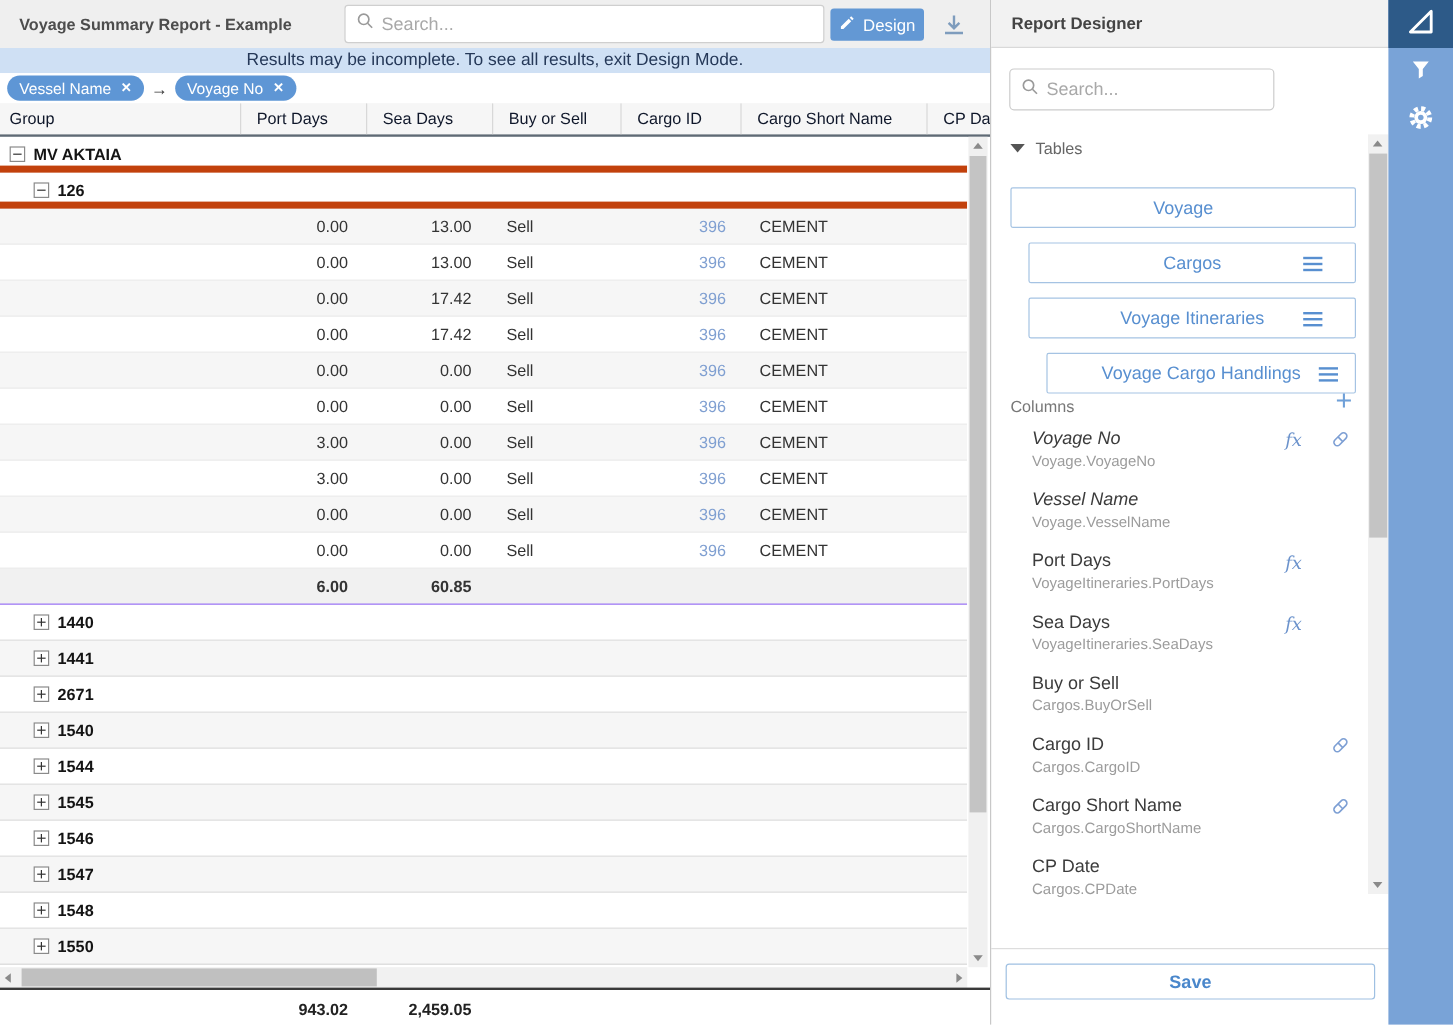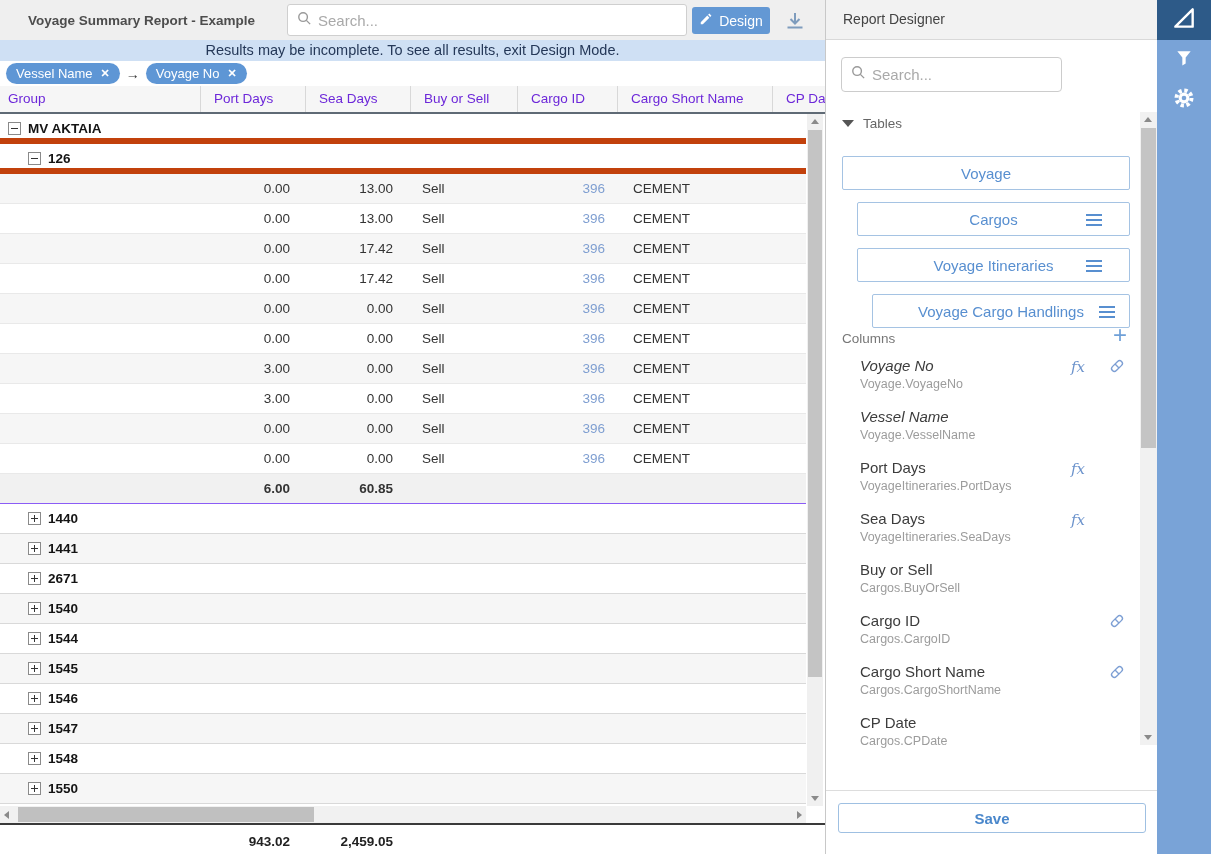--- a/index.html
+++ b/index.html
@@ -4,21 +4,21 @@
 <style>
   * { margin:0; padding:0; box-sizing:border-box; }
   html,body { width:1211px; height:854px; overflow:hidden; background:#fff;
     font-family:"Liberation Sans", sans-serif; }
   .app { position:relative; width:1211px; height:854px; }
 
   
   .left { position:absolute; left:0; top:0; width:825px; height:854px; background:#fff; }
 
   .topbar { position:absolute; left:0; top:0; width:825px; height:40px; background:#efefef; }
-  .title { position:absolute; left:16px; top:13px; font-size:13.5px; font-weight:bold; color:#4d4d4d;margin-left:12px; }
+  .title { position:absolute; left:16px; top:13px; font-size:13.5px; font-weight:bold; color:#4d4d4d; }
   .main-search { position:absolute; left:287px; top:4px; width:400px; height:32px; background:#fff;
     border:1px solid #cfcfcf; border-radius:3px; display:flex; align-items:center; padding:0 9px; gap:6px; }
   .main-search input, .d-search input { flex:1; border:0; outline:0; background:transparent;
     font-size:15px; color:#333; font-family:"Liberation Sans",sans-serif; min-width:0; }
   .main-search input::placeholder, .d-search input::placeholder { color:#a9a9a9; }
   .design-btn { position:absolute; left:692px; top:7px; width:78px; height:27px; background:#6398d4;
     border-radius:3px; color:#fff; font-size:14px; display:flex; align-items:center; justify-content:center;
     gap:6px; cursor:pointer; }
   .download-btn { position:absolute; left:780px; top:10px; width:30px; height:22px;
     display:flex; align-items:center; justify-content:center; cursor:pointer; }
@@ -28,21 +28,21 @@
 
   .chips { position:absolute; left:0; top:61px; width:825px; height:25px; background:#fff;
     display:flex; align-items:center; padding-left:6px; gap:5px; }
   .chip { background:#5e96d5; color:#fff; height:21px; border-radius:11px; display:flex;
     align-items:center; padding:0 10px; gap:8px; font-size:13px; }
   .chip .x { font-size:11px; font-weight:bold; cursor:pointer; }
   .chip-arrow { color:#333; font-size:14px; margin:0 1px; }
 
   
   .ghead { position:absolute; left:0; top:86px; width:825px; height:28px; background:#f6f6f6;
-    border-bottom:2px solid #5f6a75; overflow:hidden; font-size:13.5px; color:#6d28d9;text-decoration:underline; }
+    border-bottom:2px solid #5f6a75; overflow:hidden; font-size:13.5px; color:#0f172a;text-decoration:underline; }
   .hc { position:absolute; top:0; height:26px; line-height:26px; padding-left:13px;
     border-left:1px solid #d8d8d8; white-space:nowrap; }
   .hc0 { left:0; width:200px; border-left:0; padding-left:8px; }
   .hc1 { left:200px; width:105px; } .hc2 { left:305px; width:105px; }
   .hc3 { left:410px; width:107px; } .hc4 { left:517px; width:100px; }
   .hc5 { left:617px; width:155px; } .hc6 { left:772px; width:108px; }
 
   
   .gbody { position:absolute; left:0; top:114px; width:806px; height:692px; overflow:hidden;
     font-size:13.5px; color:#333; }
@@ -83,21 +83,21 @@
 
   .grand-sep { position:absolute; left:0; top:823px; width:825px; height:2px; background:#3a3a3a; }
   .grand { position:absolute; left:0; top:825px; width:825px; height:29px; background:#fff;
     font-size:13.5px; font-weight:bold; color:#222;padding-left:48px; }
   .grand .c-port, .grand .c-sea { top:9px; }
 
   
   .designer { position:absolute; left:825px; top:0; width:332px; height:854px; background:#fff;
     border-left:1px solid #c8c8c8; }
   .d-head { height:40px; background:#f2f2f2; border-bottom:1px solid #d9d9d9; line-height:39px;
-    padding-left:17px; font-size:14px; font-weight:normal; color:#444; }
+    padding-left:17px; font-size:14px; font-weight:bold; color:#444; }
   .d-search { position:absolute; left:15px; top:57px; width:221px; height:35px; border:1px solid #ccc;
     border-radius:4px; display:flex; align-items:center; padding:0 9px; gap:6px; background:#fff; }
   .d-tables-label { position:absolute; left:16px; top:116px; display:flex; align-items:center; gap:9px;
     font-size:13.5px; color:#666; cursor:pointer; }
   .tri-dn-dark { width:0; height:0; border-left:6px solid transparent; border-right:6px solid transparent;
     border-top:7px solid #555; }
   .d-tables { position:absolute; left:0; top:156px; width:320px; }
   .tbl-btn { height:34px; margin-bottom:12px; border:1px solid #a5c3e3; border-radius:2px; color:#588fd0;
     font-size:15px; display:flex; align-items:center; justify-content:center; position:relative; cursor:pointer; }
   .ind0 { margin-left:16px; width:288px; }

